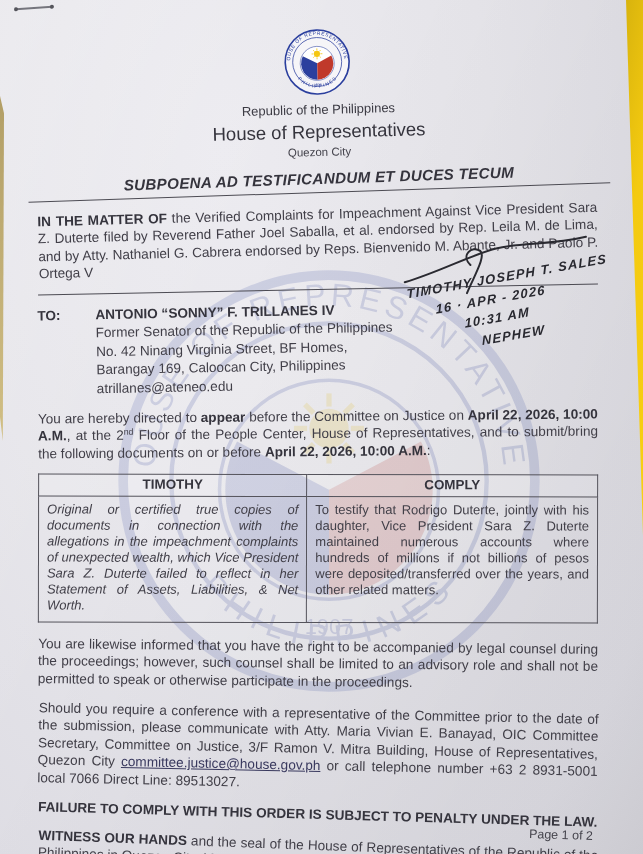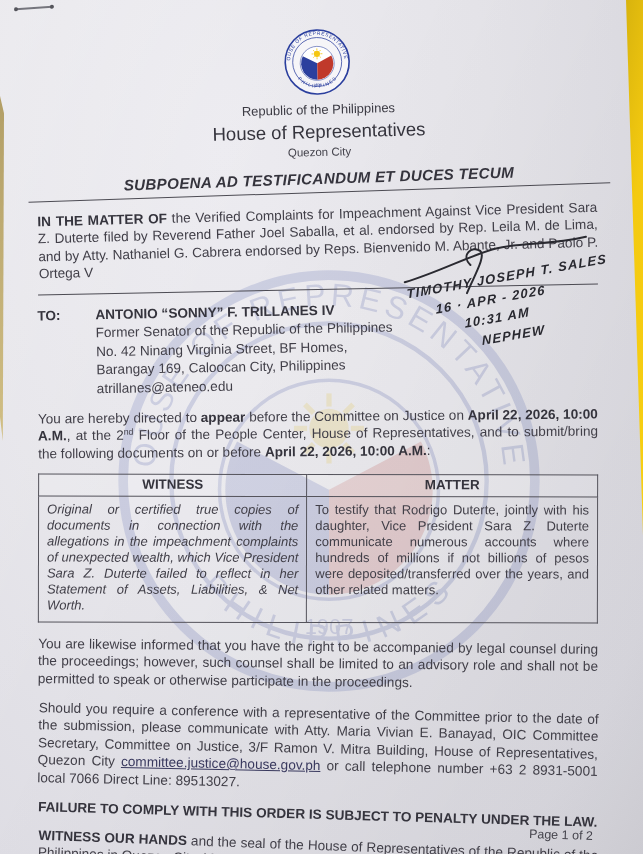--- a/index.html
+++ b/index.html
@@ -177,28 +177,28 @@
         <div class="hw-line hw-3">10:31 AM</div>
         <div class="hw-line hw-4">NEPHEW</div>
       </div>
     </div>
 
     <p class="para tilt-n05" style="margin-top:15px"><span>You are hereby directed to </span><span class="b">appear</span><span> before the Committee on Justice on </span><span class="b">April 22, 2026, 10:00 A.M.</span><span>, at the 2</span><sup>nd</sup><span> Floor of the People Center, House of Representatives, and to submit/bring the following documents on or before </span><span class="b">April 22, 2026, 10:00 A.M.</span><span>:</span></p>
 
     <table class="subpoena tilt-0">
       <thead>
         <tr>
-          <th>WITNESS</th>
-          <th>MATTER</th>
+          <th>TIMOTHY</th>
+          <th>COMPLY</th>
         </tr>
       </thead>
       <tbody>
         <tr>
           <td class="doc-col">Original or certified true copies of documents in connection with the allegations in the impeachment complaints of unexpected wealth, which Vice President Sara Z. Duterte failed to reflect in her Statement of Assets, Liabilities, &amp; Net Worth.</td>
-          <td>To testify that Rodrigo Duterte, jointly with his daughter, Vice President Sara Z. Duterte communicate numerous accounts where hundreds of millions if not billions of pesos were deposited/transferred over the years, and other related matters.</td>
+          <td>To testify that Rodrigo Duterte, jointly with his daughter, Vice President Sara Z. Duterte maintained numerous accounts where hundreds of millions if not billions of pesos were deposited/transferred over the years, and other related matters.</td>
         </tr>
       </tbody>
     </table>
 
     <p class="para tilt-p05" style="margin-top:15px">You are likewise informed that you have the right to be accompanied by legal counsel during the proceedings; however, such counsel shall be limited to an advisory role and shall not be permitted to speak or otherwise participate in the proceedings.</p>
 
     <p class="para tilt-p1" style="margin-top:15px"><span>Should you require a conference with a representative of the Committee prior to the date of the submission, please communicate with Atty. Maria Vivian E. Banayad, OIC Committee Secretary, Committee on Justice, 3/F Ramon V. Mitra Building, House of Representatives, Quezon City </span><span class="link">committee.justice@house.gov.ph</span><span> or call telephone number +63 2 8931-5001 local 7066 Direct Line: 89513027.</span></p>
 
     <p class="failure tilt-p15">FAILURE TO COMPLY WITH THIS ORDER IS SUBJECT TO PENALTY UNDER THE LAW.</p>
 

